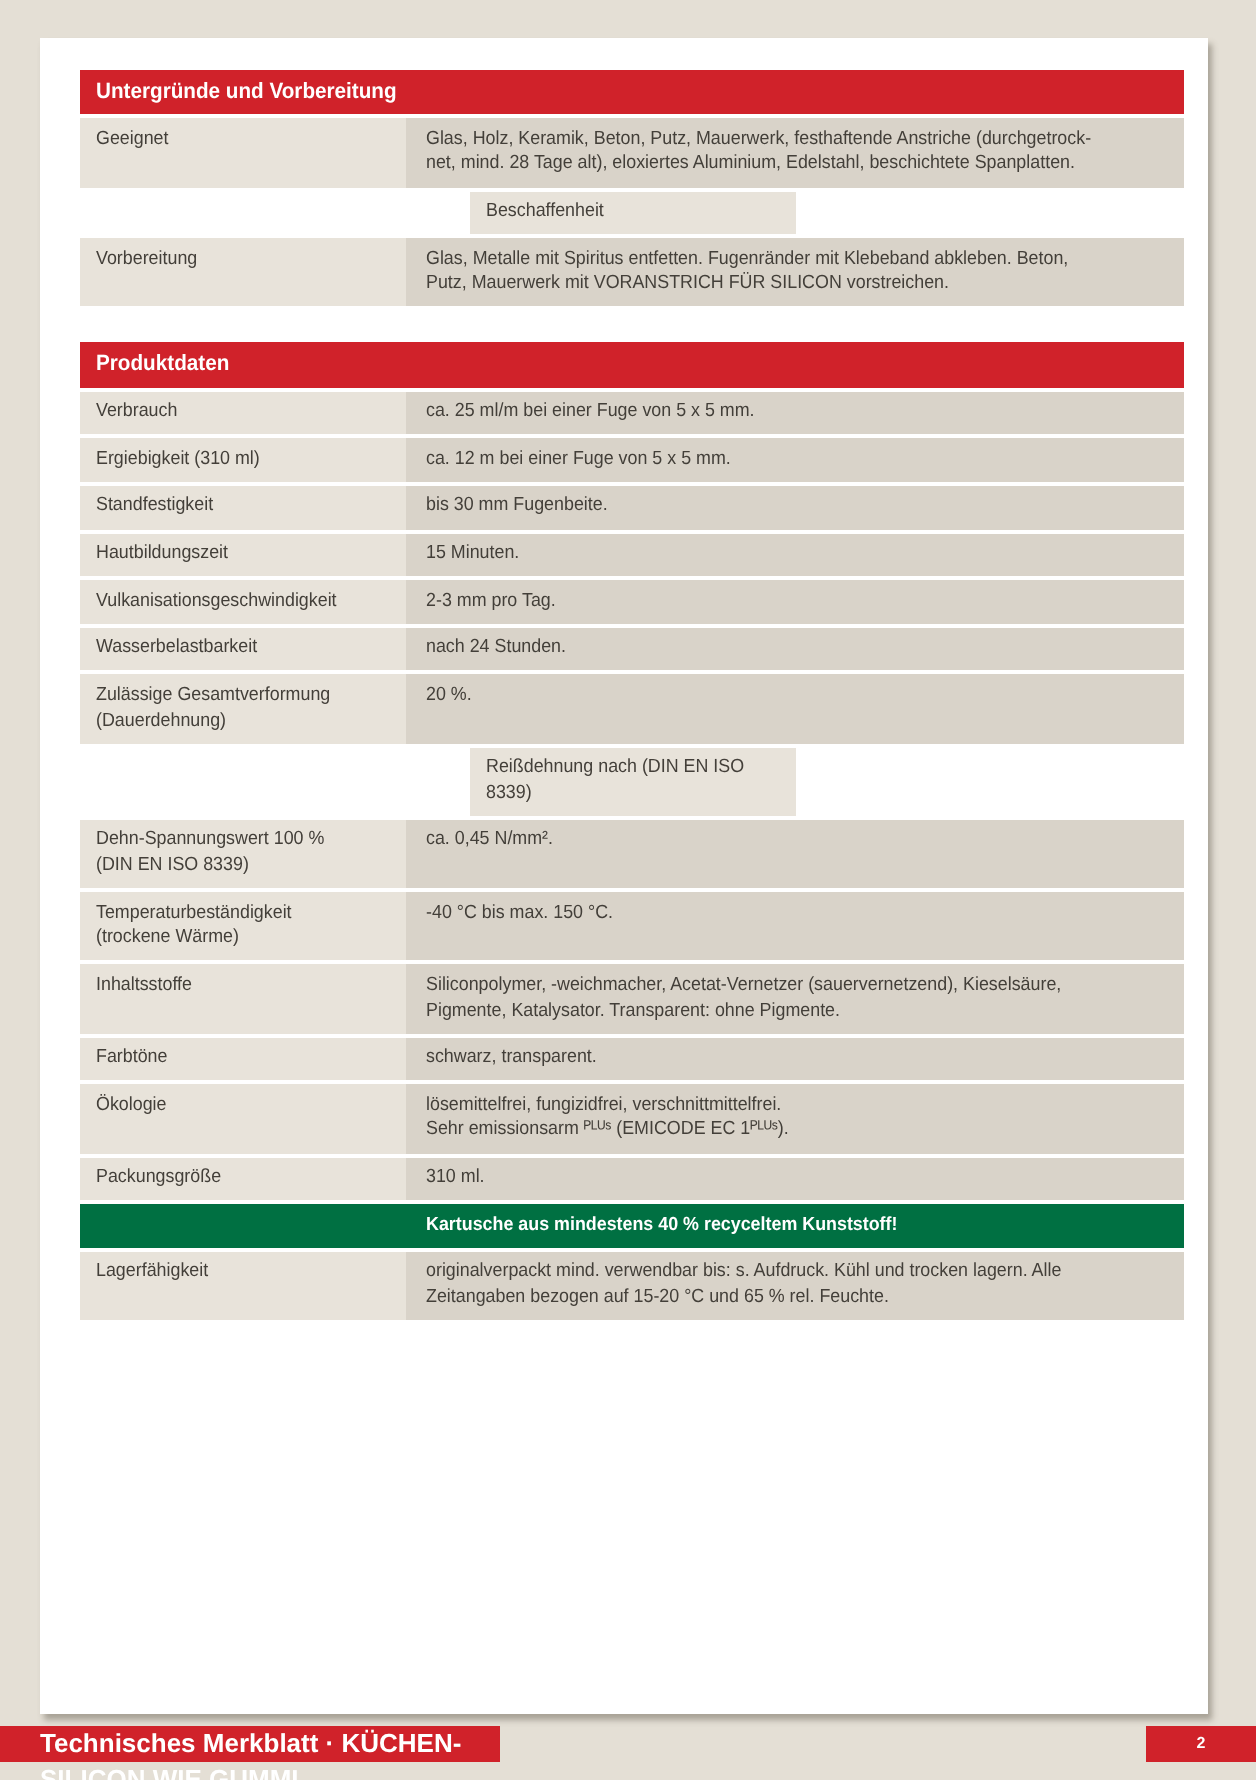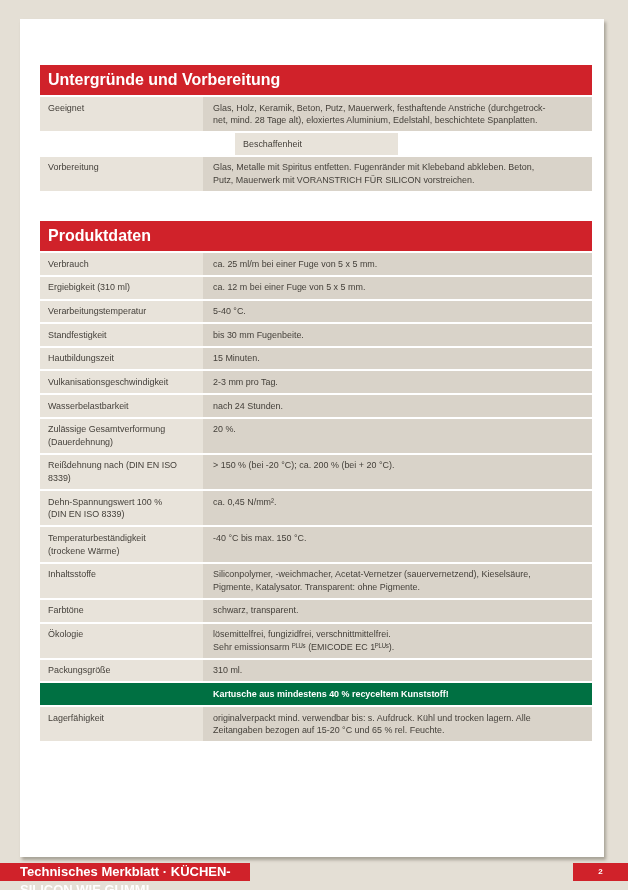--- a/index.html
+++ b/index.html
@@ -18,25 +18,24 @@
     background:#ffffff;
     box-shadow:2px 3px 3px rgba(95,88,76,0.45);
     padding:16px 0 0 20px;
   }
   .tbl { width:552px; }
   .tbl + .tbl { margin-top:18px; }
   .tbl-header {
     background:#d0222a;
     color:#ffffff;
     font-weight:bold;
-    font-size:17px;
+    font-size:11px;
     padding:4px 8px 4px 8px;
     margin-bottom:2px;
     line-height:1.3;
-    margin-top:30px;
   }
   .row { display:flex; margin-bottom:2px;justify-content:center; }
   .cell-label {
     width:163px;
     background:#e8e3da;
     padding:4.5px 6px 4.5px 8px;
     font-size:9.5px;
     line-height:1.33;
   }
   .cell-value {
@@ -134,28 +133,20 @@
     <div class="row">
       <div class="cell-label">
           <span class="t">Ergiebigkeit (310 ml)</span>
         </div>
       <div class="cell-value">
           <span class="t">ca. 12 m bei einer Fuge von 5 x 5 mm.</span>
         </div>
     </div>
     <div class="row">
       <div class="cell-label">
-          <span class="t">Verarbeitungstemperatur</span>
-        </div>
-      <div class="cell-value">
-          <span class="t">5-40 °C.</span>
-        </div>
-    </div>
-    <div class="row">
-      <div class="cell-label">
           <span class="t">Standfestigkeit</span>
         </div>
       <div class="cell-value">
           <span class="t">bis 30 mm Fugenbeite.</span>
         </div>
     </div>
     <div class="row">
       <div class="cell-label">
           <span class="t">Hautbildungszeit</span>
         </div>
@@ -184,23 +175,20 @@
           <span class="t">Zulässige Gesamtverformung
 (Dauerdehnung)</span>
         </div>
       <div class="cell-value">
           <span class="t">20 %.</span>
         </div>
     </div>
     <div class="row">
       <div class="cell-label">
           <span class="t">Reißdehnung nach (DIN EN ISO 8339)</span>
-        </div>
-      <div class="cell-value">
-          <span class="t">&gt; 150 % (bei -20 °C); ca. 200 % (bei + 20 °C).</span>
         </div>
     </div>
     <div class="row">
       <div class="cell-label">
           <span class="t">Dehn-Spannungswert 100 %
 (DIN EN ISO 8339)</span>
         </div>
       <div class="cell-value">
           <span class="t">ca. 0,45 N/mm².</span>
         </div>

